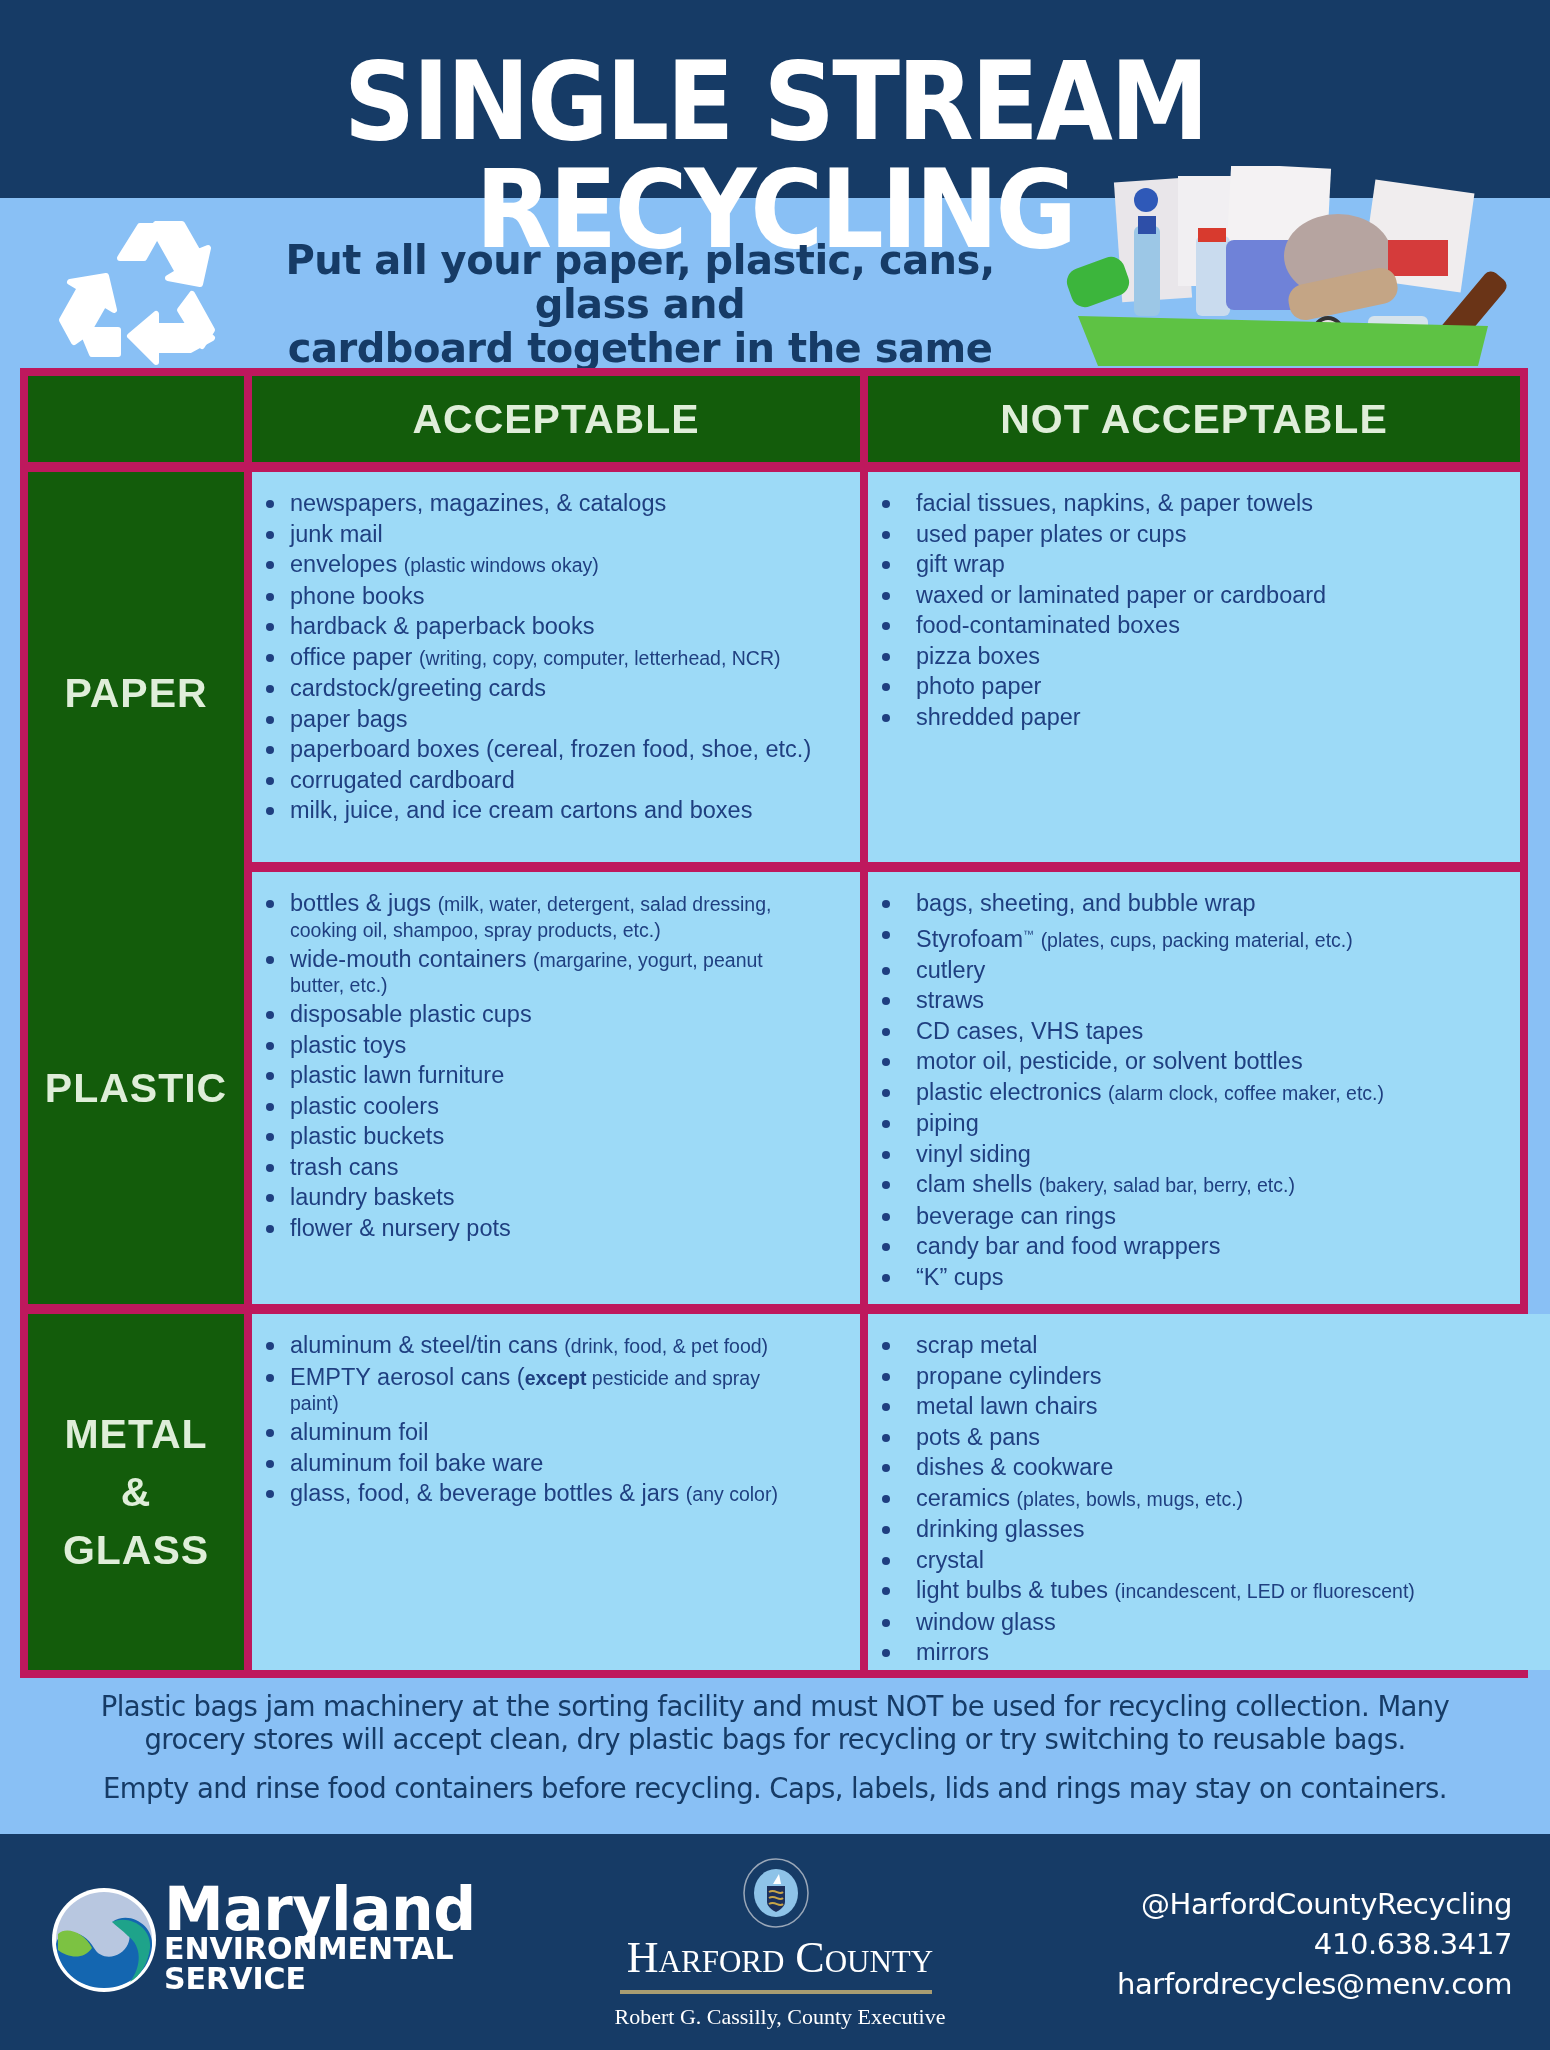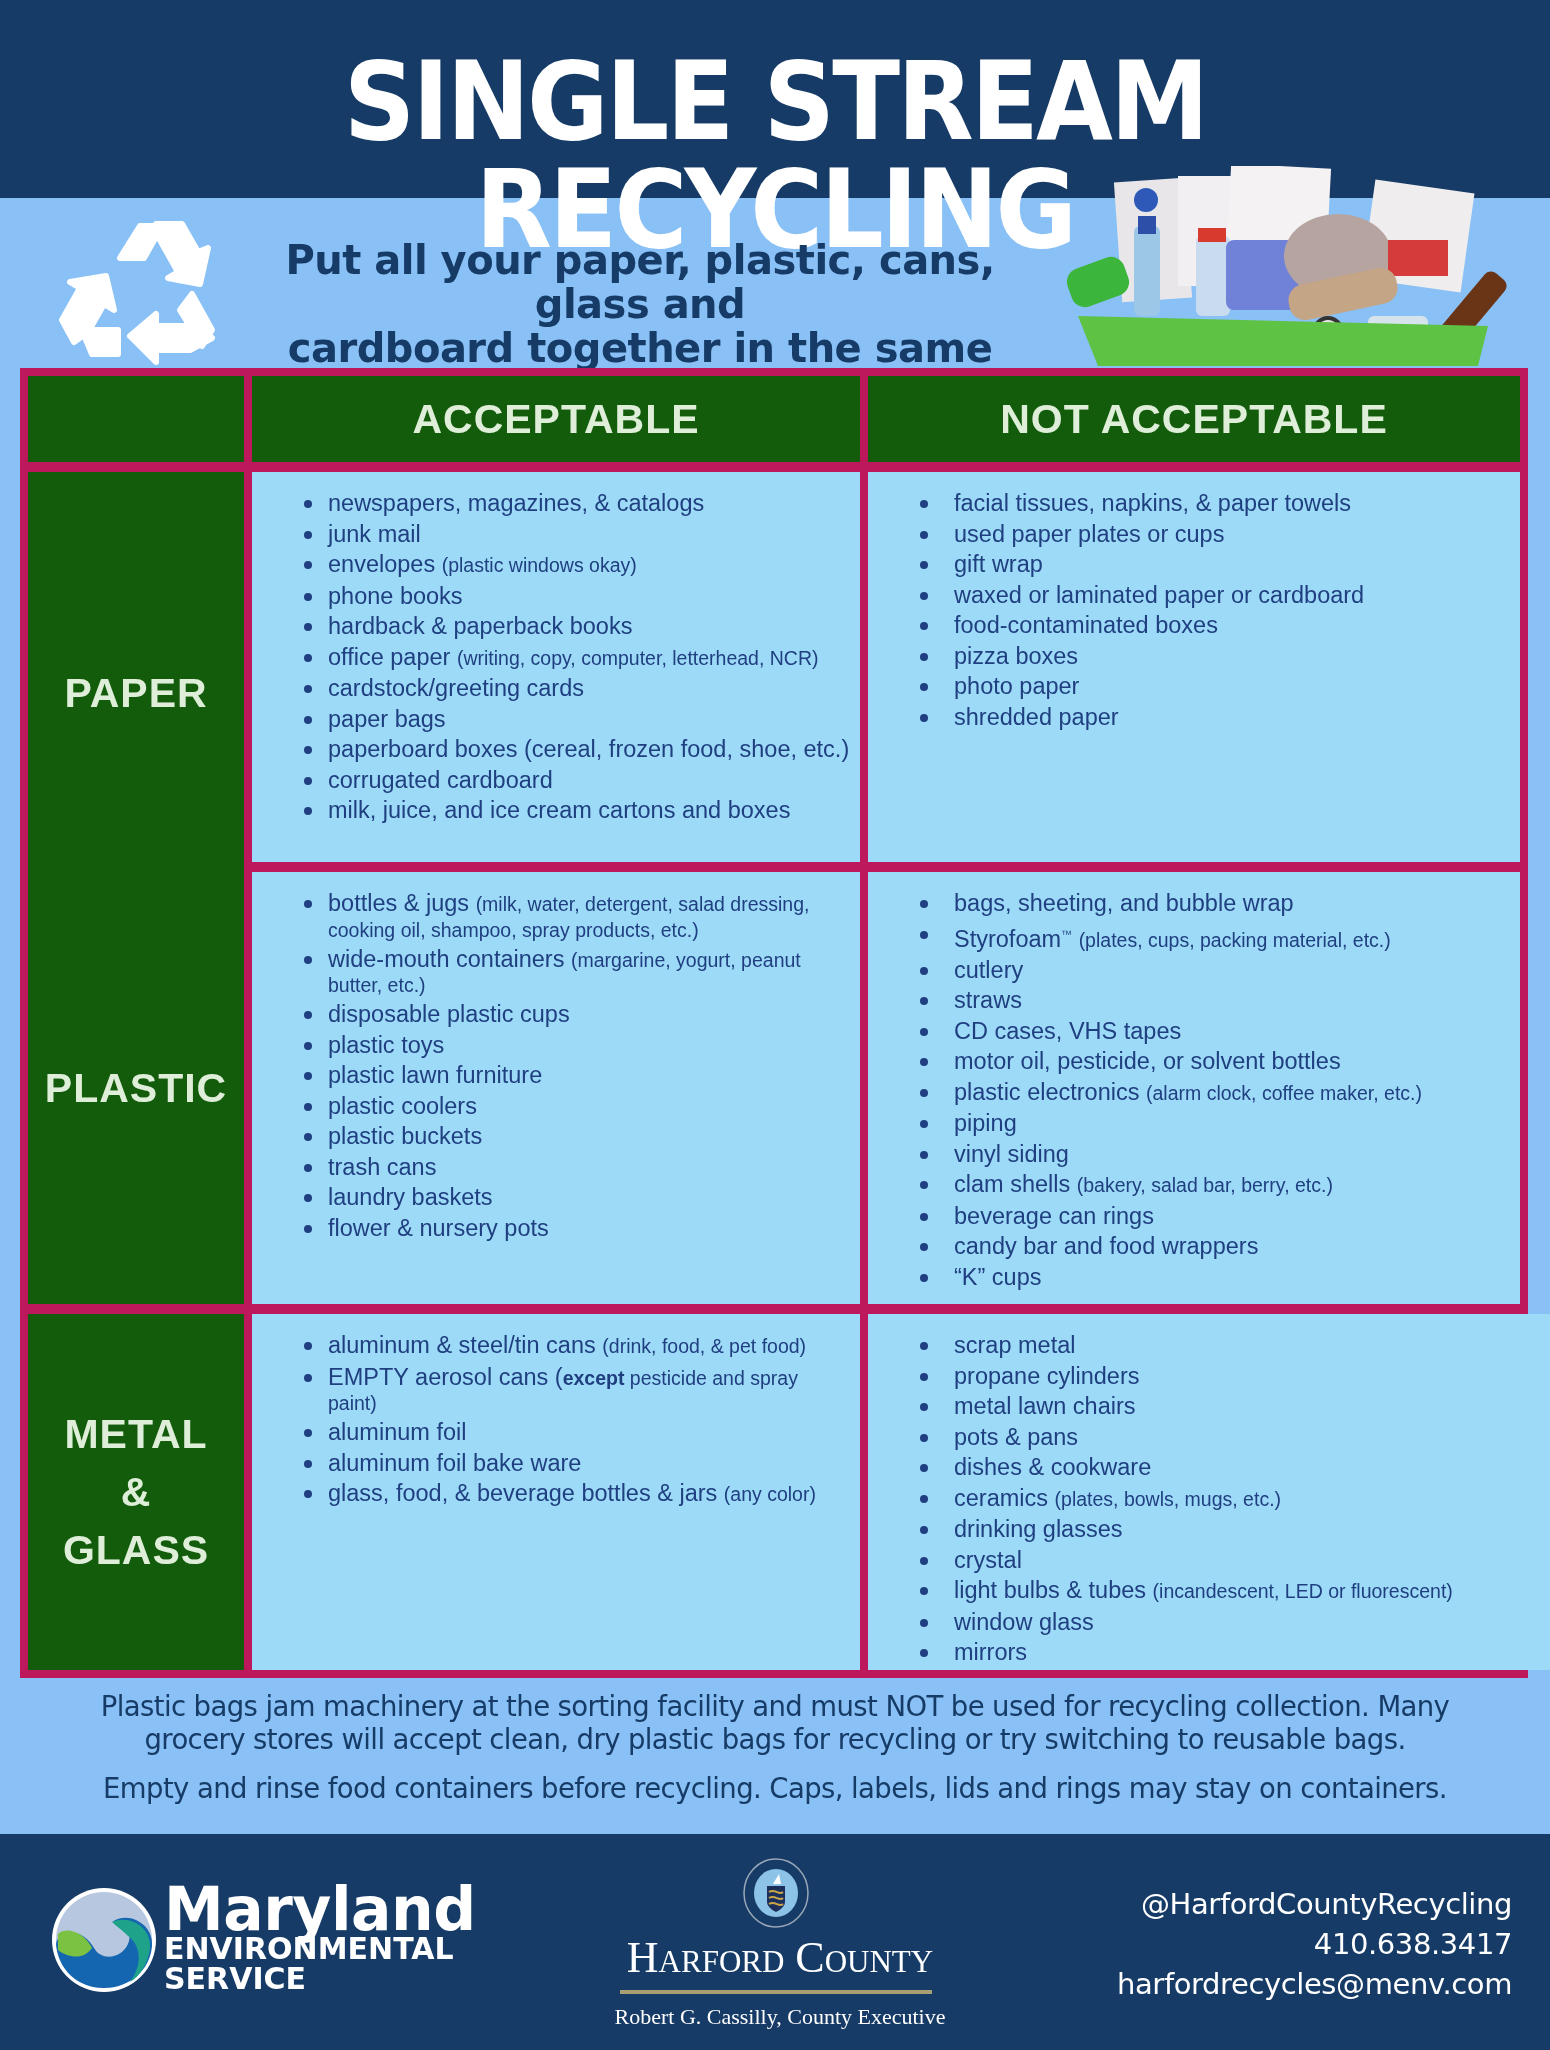--- a/index.html
+++ b/index.html
@@ -17,21 +17,21 @@
     font-family: "DejaVu Sans", sans-serif; font-weight: bold; font-size: 40px; color: #163b66; line-height: 44px; letter-spacing: -0.5px; }
   .bin-photo { position: absolute; left: 1058px; top: -32px; width: 470px; height: 200px; }
 
   .table { position: absolute; left: 20px; top: 368px; width: 1508px; height: 1310px; background: #be185d; }
   .cell { position: absolute; }
   .cell.green { background: #135c0b; }
   .cell.blue { background: #9ddaf7; }
   .col-head { color: #dfeed9; font-weight: bold; font-size: 41px; text-align: center; line-height: 86px; letter-spacing: 1px; }
   .row-head { color: #dfeed9; font-weight: bold; font-size: 41px; text-align: center; display: flex; align-items: center; justify-content: center; flex-direction: column; line-height: 58px; letter-spacing: 1px; }
 
-  ul.items { list-style: none; padding: 16px 0 0 12px; margin-left: 28px; }
+  ul.items { list-style: none; padding: 16px 0 0 2px; }
   ul.items li { position: relative; color: #1f3f80; font-size: 23.5px; line-height: 30.5px; }
   ul.items.acc li { padding-left: 36px; }
   ul.items.nacc li { padding-left: 46px; }
   ul.items li::before { content: ""; position: absolute; top: 12px; width: 8px; height: 8px; border-radius: 50%; background: #1f3f80; }
   ul.items.acc li::before { left: 12px; }
   ul.items.nacc li::before { left: 12px; }
   ul.items li .note { font-size: 19.5px; }
   ul.items li .wrap { display: block; font-size: 19.5px; line-height: 24px; margin-top: -2px; margin-bottom: 2px; }
   ul.items li b { font-weight: bold; }
   sup { font-size: 11px; }

